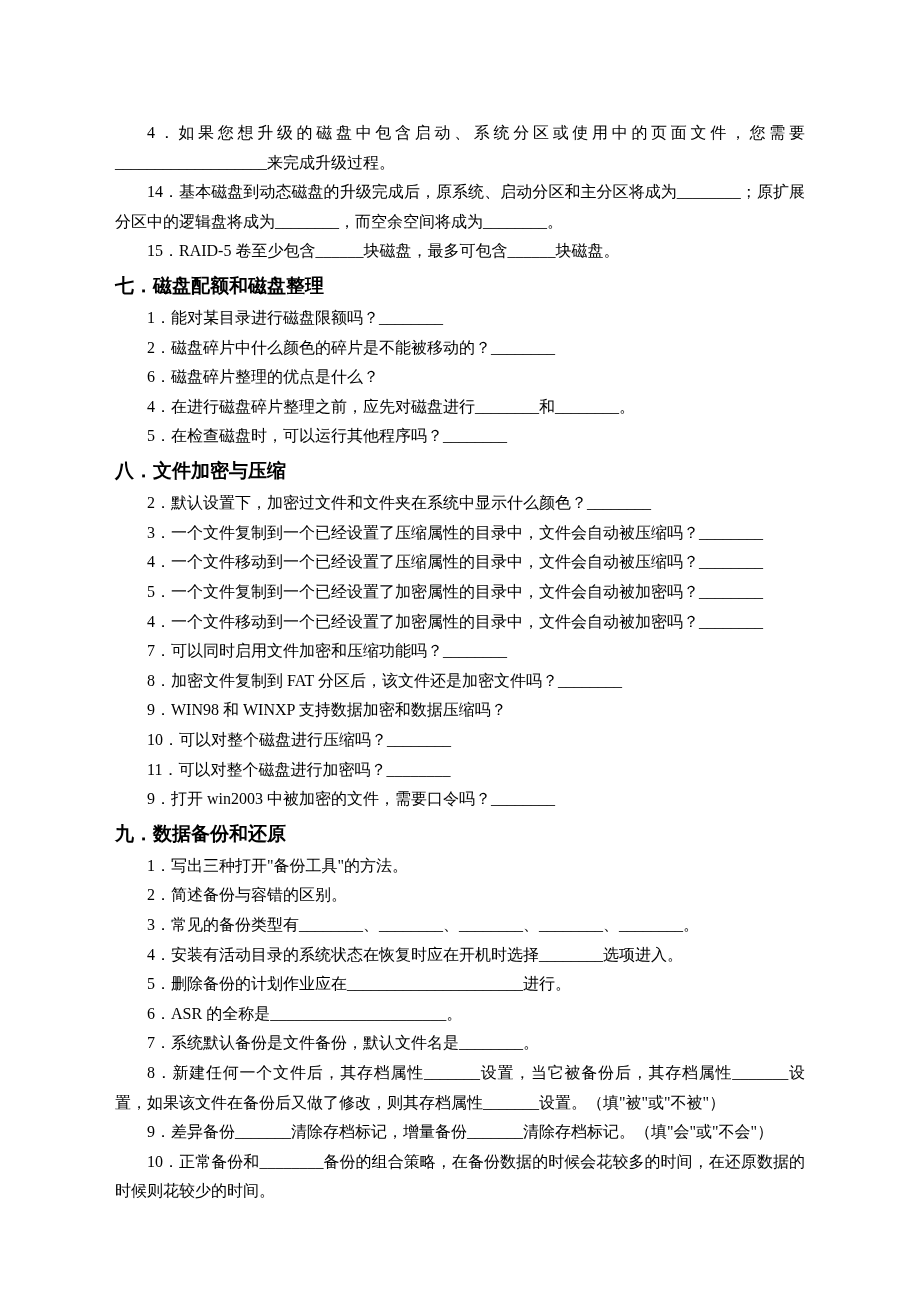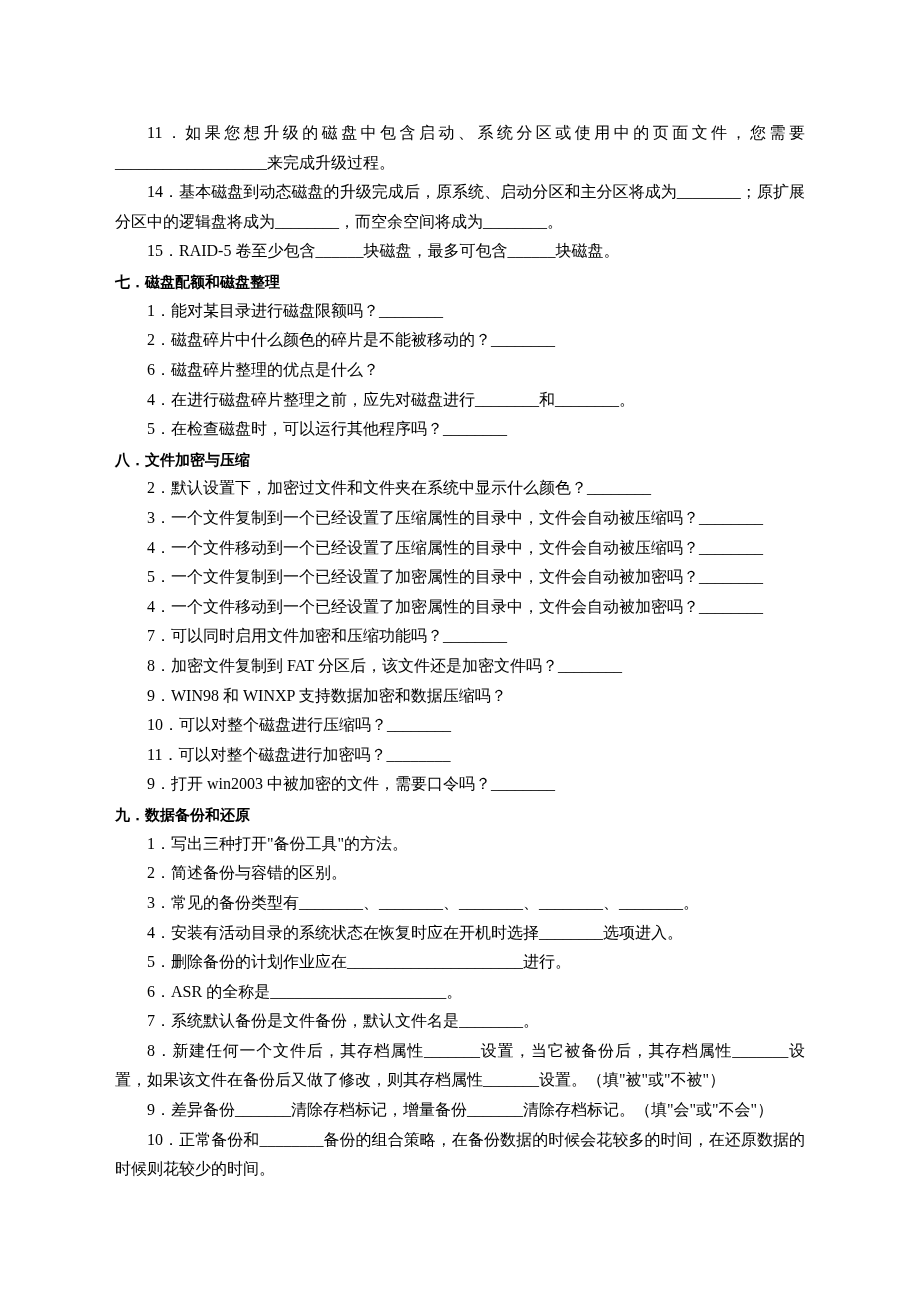--- a/index.html
+++ b/index.html
@@ -19,30 +19,30 @@
   }
   .line {
     text-align: justify;
   }
   .indent {
     text-indent: 2em;
   }
   .heading {
     font-family: "SimHei", "黑体", sans-serif;
     font-weight: bold;
-    font-size: 15px;
+    font-size: 19px;
     margin-top: 2px;
   }
 </style>
 </head>
 <body>
 
 <div class="page">
 
-  <div class="line indent">11．如果您想升级的磁盘中包含启动、系统分区或使用中的页面文件，您需要___________________来完成升级过程。</div>
+  <div class="line indent">4．如果您想升级的磁盘中包含启动、系统分区或使用中的页面文件，您需要___________________来完成升级过程。</div>
   <div class="line indent">14．基本磁盘到动态磁盘的升级完成后，原系统、启动分区和主分区将成为________；原扩展分区中的逻辑盘将成为________，而空余空间将成为________。</div>
   <div class="line indent">15．RAID-5 卷至少包含______块磁盘，最多可包含______块磁盘。</div>
 
   <div class="line heading">七．磁盘配额和磁盘整理</div>
   <div class="line indent">1．能对某目录进行磁盘限额吗？________</div>
   <div class="line indent">2．磁盘碎片中什么颜色的碎片是不能被移动的？________</div>
   <div class="line indent">6．磁盘碎片整理的优点是什么？</div>
   <div class="line indent">4．在进行磁盘碎片整理之前，应先对磁盘进行________和________。</div>
   <div class="line indent">5．在检查磁盘时，可以运行其他程序吗？________</div>
 

